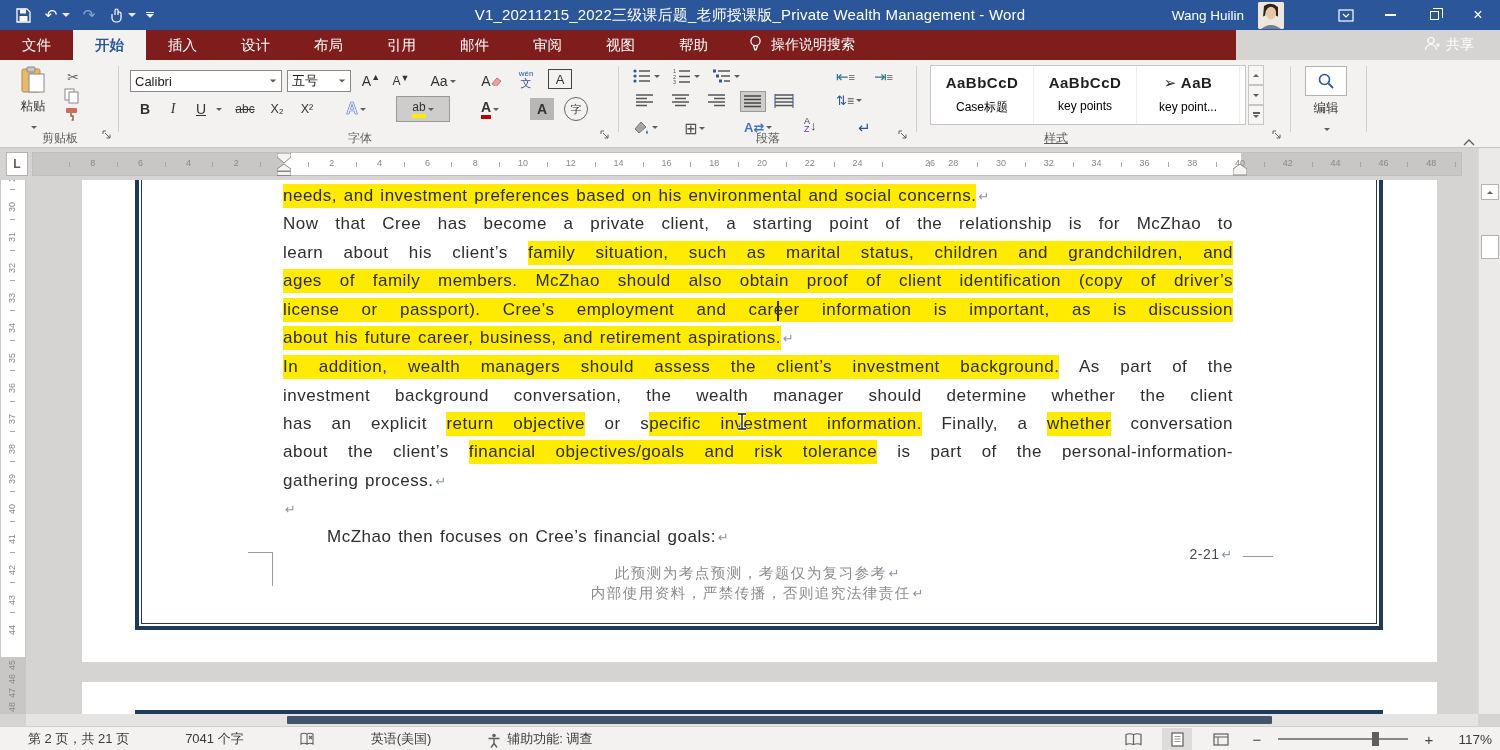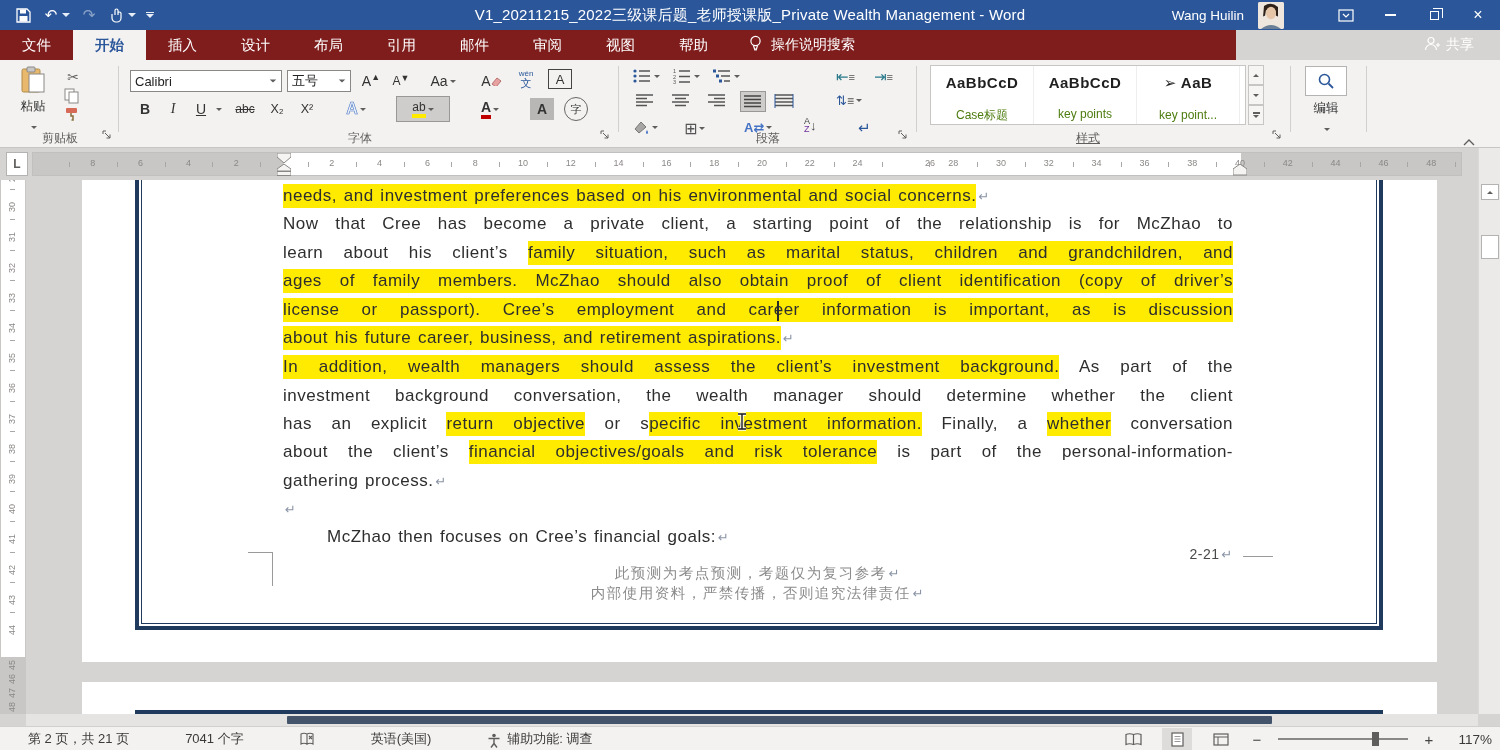--- a/index.html
+++ b/index.html
@@ -39,21 +39,21 @@
   .launcher{position:absolute;top:70px;width:10px;height:10px;}
   .rbtn{display:flex;align-items:center;justify-content:center;color:#444;}
   .combo{position:absolute;height:22px;border:1px solid #8a8886;background:#fff;font-size:13px;color:#222;display:flex;align-items:center;padding:0 4px;justify-content:space-between;}
   .combo .caret{border-top-color:#605e5c;transform:scale(.8);}
   .small-caret{display:inline-block;width:0;height:0;border-left:3.5px solid transparent;border-right:3.5px solid transparent;border-top:3.5px solid #605e5c;margin-left:2px;}
   .fbtn{position:absolute;height:22px;display:flex;align-items:center;justify-content:center;font-size:14px;color:#333;}
   .active-box{background:#cfcdcb;border:1px solid #9a9896;}
   .styles-box{position:absolute;left:930px;top:5px;width:316px;height:60px;background:#fff;border:1px solid #c8c6c4;display:flex;}
   .style-item{width:103px;padding-top:8px;text-align:center;border-right:1px solid #eee;}
   .style-prev{font-size:15px;font-weight:bold;color:#1f1f1f;letter-spacing:.5px;}
-  .style-name{font-size:12px;color:#4d7c0f;margin-top:16px;}
+  .style-name{font-size:12px;color:#000000;margin-top:8px;}
   .scrollcol{position:absolute;left:1248px;top:5px;width:16px;height:60px;display:flex;flex-direction:column;}
   .scrollcol div{flex:1;border:1px solid #c8c6c4;background:#f6f5f4;display:flex;align-items:center;justify-content:center;}
   .upcaret{display:inline-block;width:0;height:0;border-left:3.5px solid transparent;border-right:3.5px solid transparent;border-bottom:3.5px solid #605e5c;}
 
   
   .hruler{position:absolute;top:152px;left:32px;width:1430px;height:24px;background:#c9c7c5;border:1px solid #c2c0be;}
   .hruler .white{position:absolute;left:251px;top:0;width:957px;height:22px;background:#fff;}
   .rnum{position:absolute;top:5px;font-size:9px;color:#8a8886;transform:translateX(-50%);}
   .rtick{position:absolute;top:9px;width:1px;height:5px;background:#a9a7a5;}
   .tabsel{position:absolute;left:6px;top:152px;width:22px;height:24px;background:#fff;border:1px solid #b5b3b1;display:flex;align-items:center;justify-content:center;color:#605e5c;font-size:12px;font-weight:bold;}
@@ -438,21 +438,21 @@
           <span class="upcaret"></span>
         </div>
       <div>
           <span class="small-caret" style="margin:0;"></span>
         </div>
       <div style="flex-direction:column;">
           <span style="width:7px;height:1.3px;background:#605e5c;margin-bottom:1px;"></span>
           <span class="small-caret" style="margin:0;"></span>
         </div>
     </div>
-    <div class="glabel" style="left:1028px;text-decoration:underline;">样式</div>
+    <div class="glabel" style="left:996px;text-decoration:underline;">样式</div>
     <svg class="launcher" style="left:1272px;" viewBox="0 0 10 10">
         <path d="M1 4 V1 H4" fill="none" stroke="#605e5c"></path>
         <path d="M3 3 L8 8 M8 4.5 V8 H4.5" fill="none" stroke="#605e5c"></path>
       </svg>
     <div class="gsep" style="left:1290px;"></div>
 
     <div class="abs" style="left:1302px;top:6px;width:48px;text-align:center;">
       <div style="width:42px;height:30px;margin:0 auto;background:#fff;border:1px solid #b5b3b1;display:flex;align-items:center;justify-content:center;">
         <svg width="18" height="18" viewBox="0 0 18 18">
             <circle cx="7.5" cy="7.5" r="5" fill="none" stroke="#2b579a" stroke-width="1.6"></circle>

